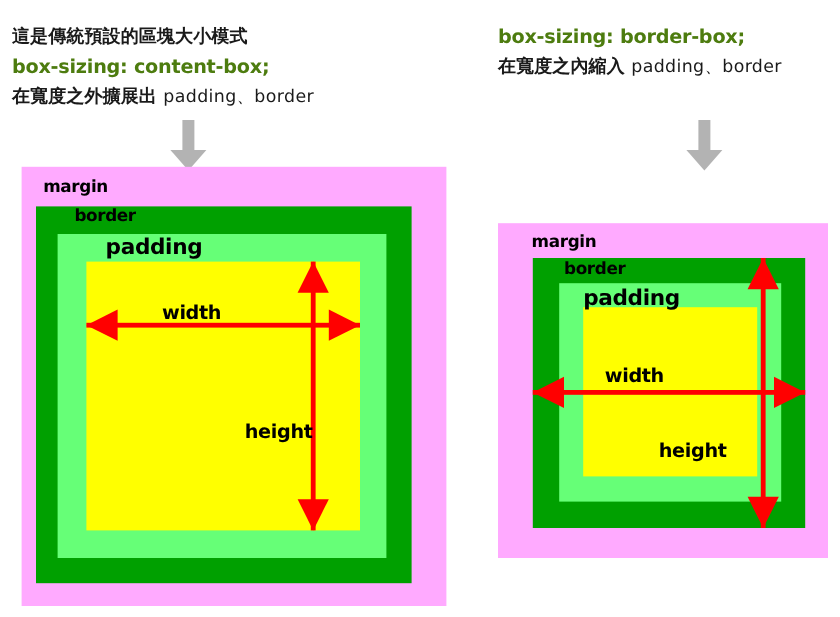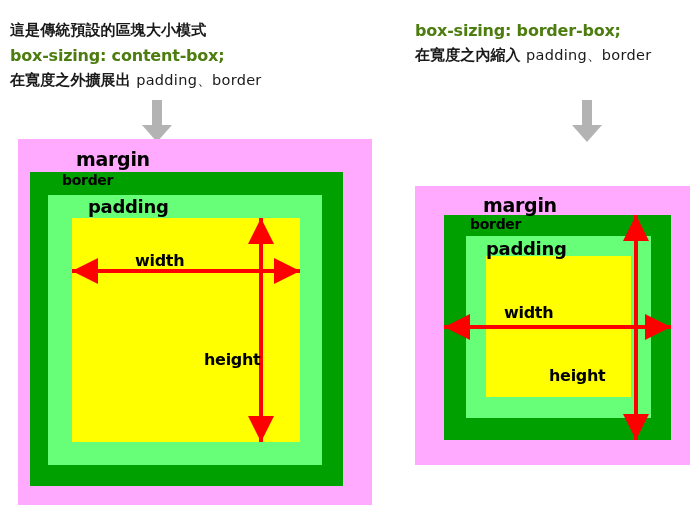--- a/index.html
+++ b/index.html
@@ -68,21 +68,21 @@
   .bm-content  { position: absolute; background: #ffff00; }
 
   .bm-label {
     position: absolute;
     color: #000000;
     font-weight: bold;
     white-space: nowrap;
     z-index: 6;
     letter-spacing: -0.3px;
   }
-  .lbl-margin  { font-size: 19px; margin-left: 40px; }
+  .lbl-margin  { font-size: 14px; }
   .lbl-border  { font-size: 14px; }
   .lbl-padding { font-size: 18px; }
   .lbl-dim     { font-size: 16px; }
 
   
   .ra-h, .ra-v { position: absolute; z-index: 5; }
   .ra-h .line {
     position: absolute; left: 0; top: 50%;
     margin-top: -2px; height: 4px; width: 100%;
     background: #ff0000;

